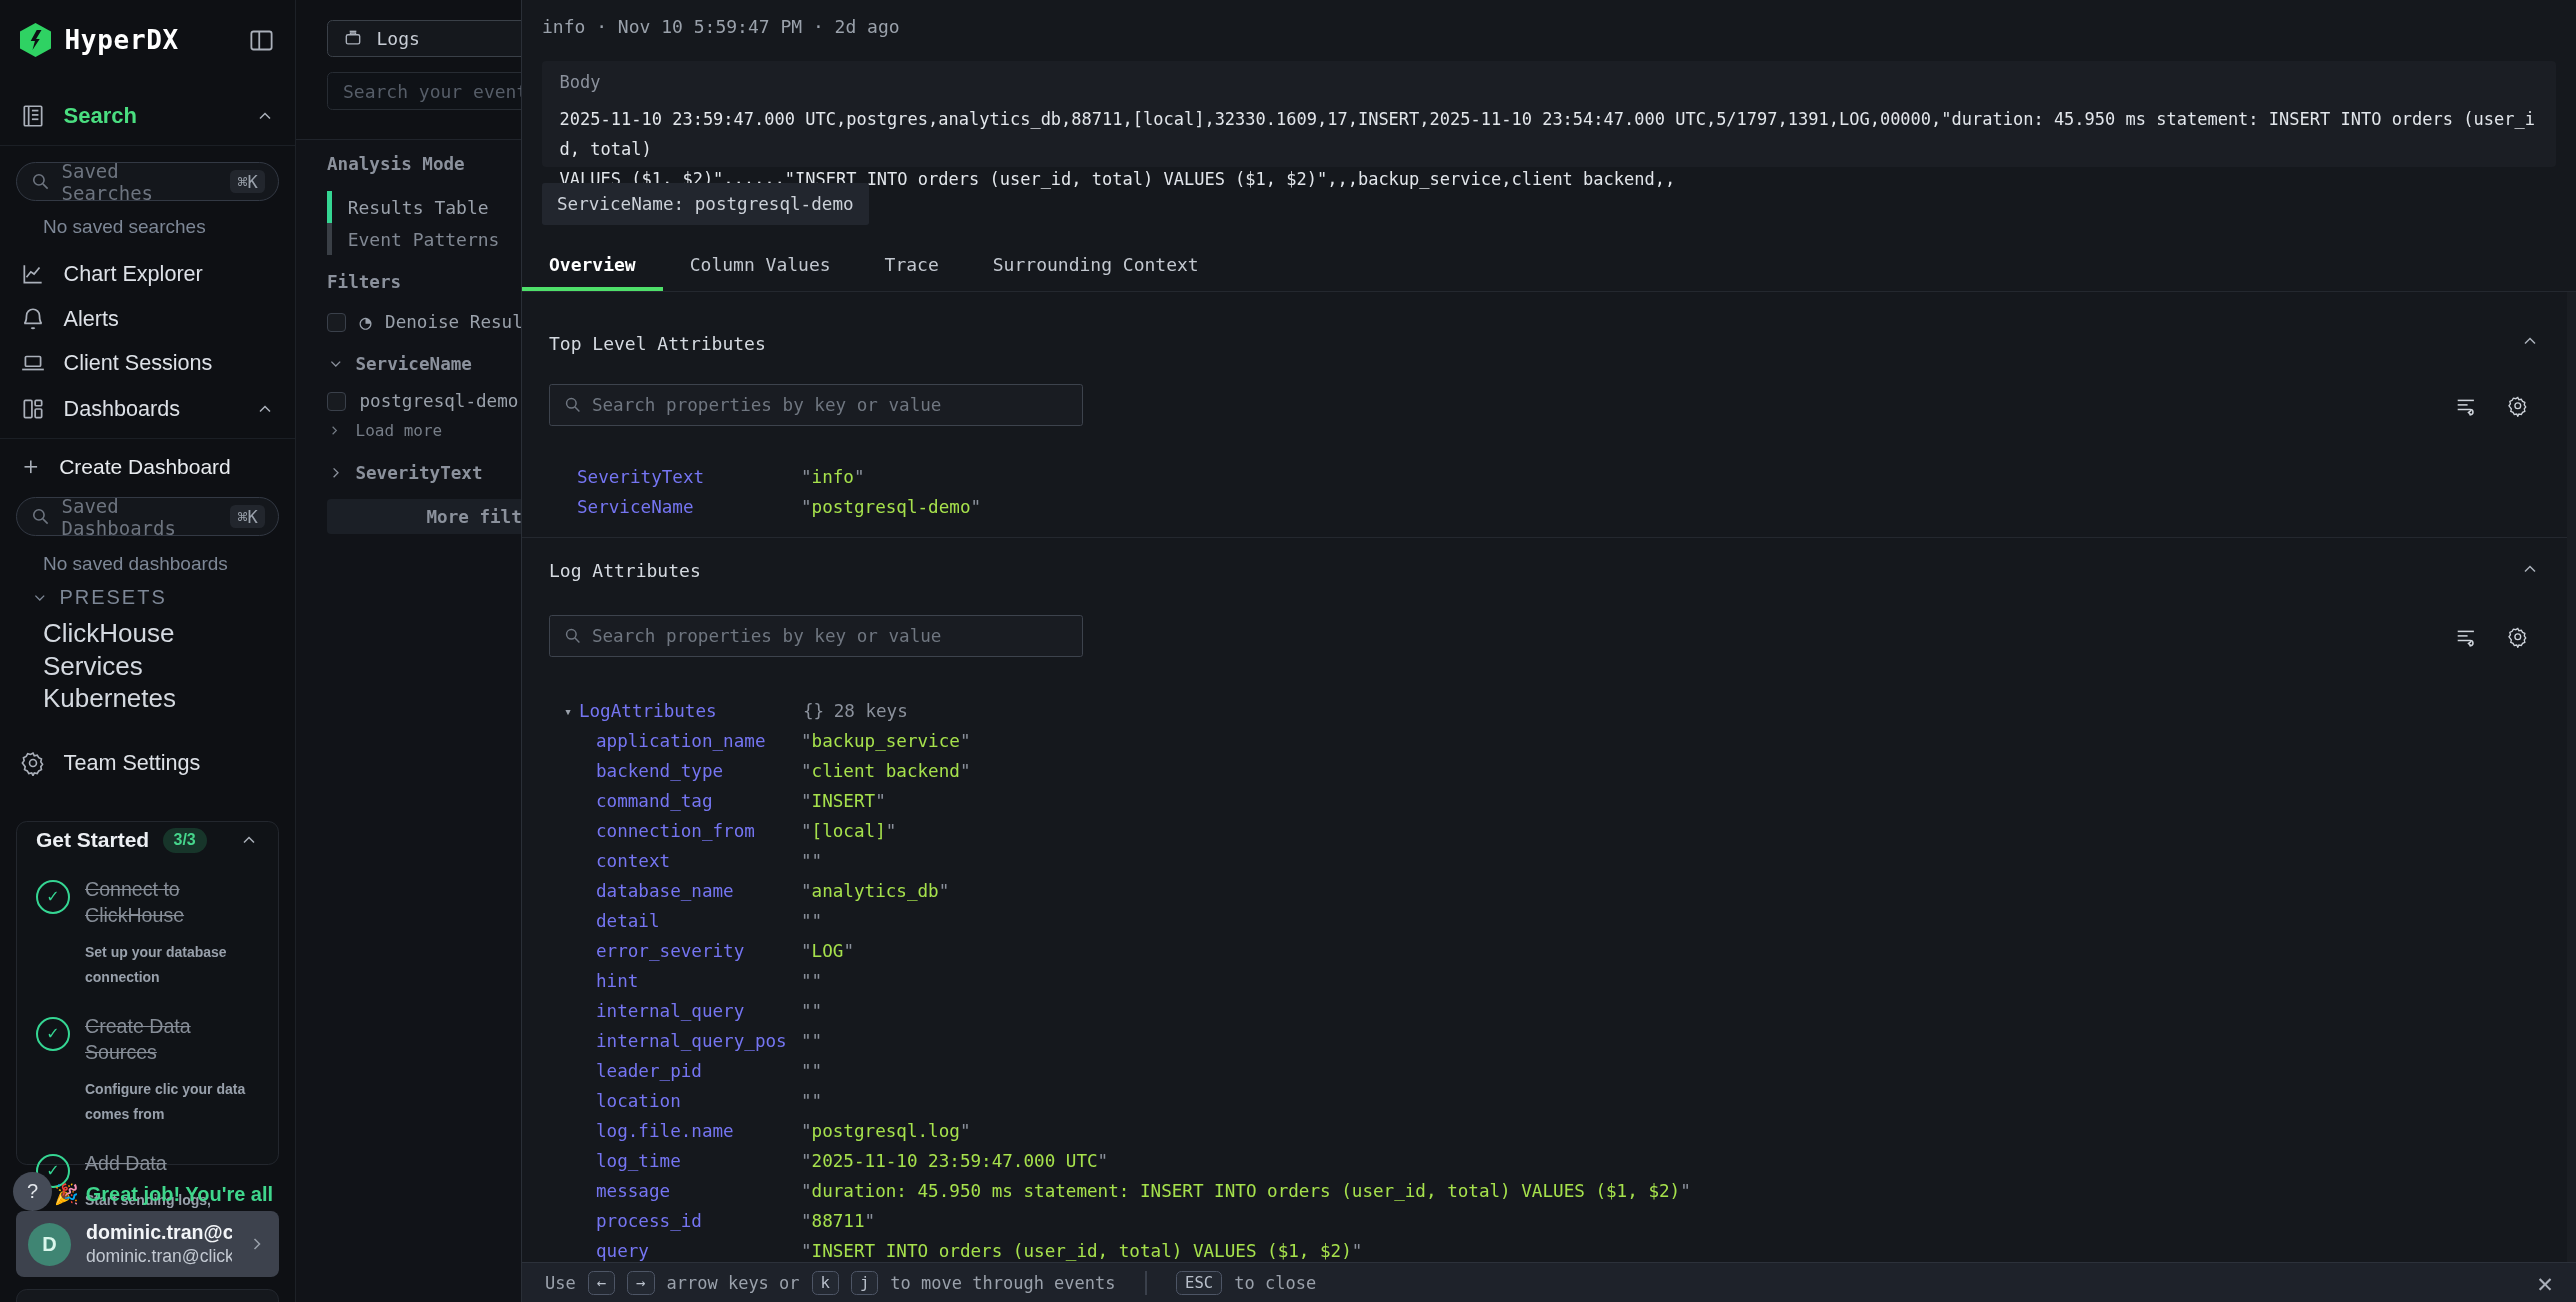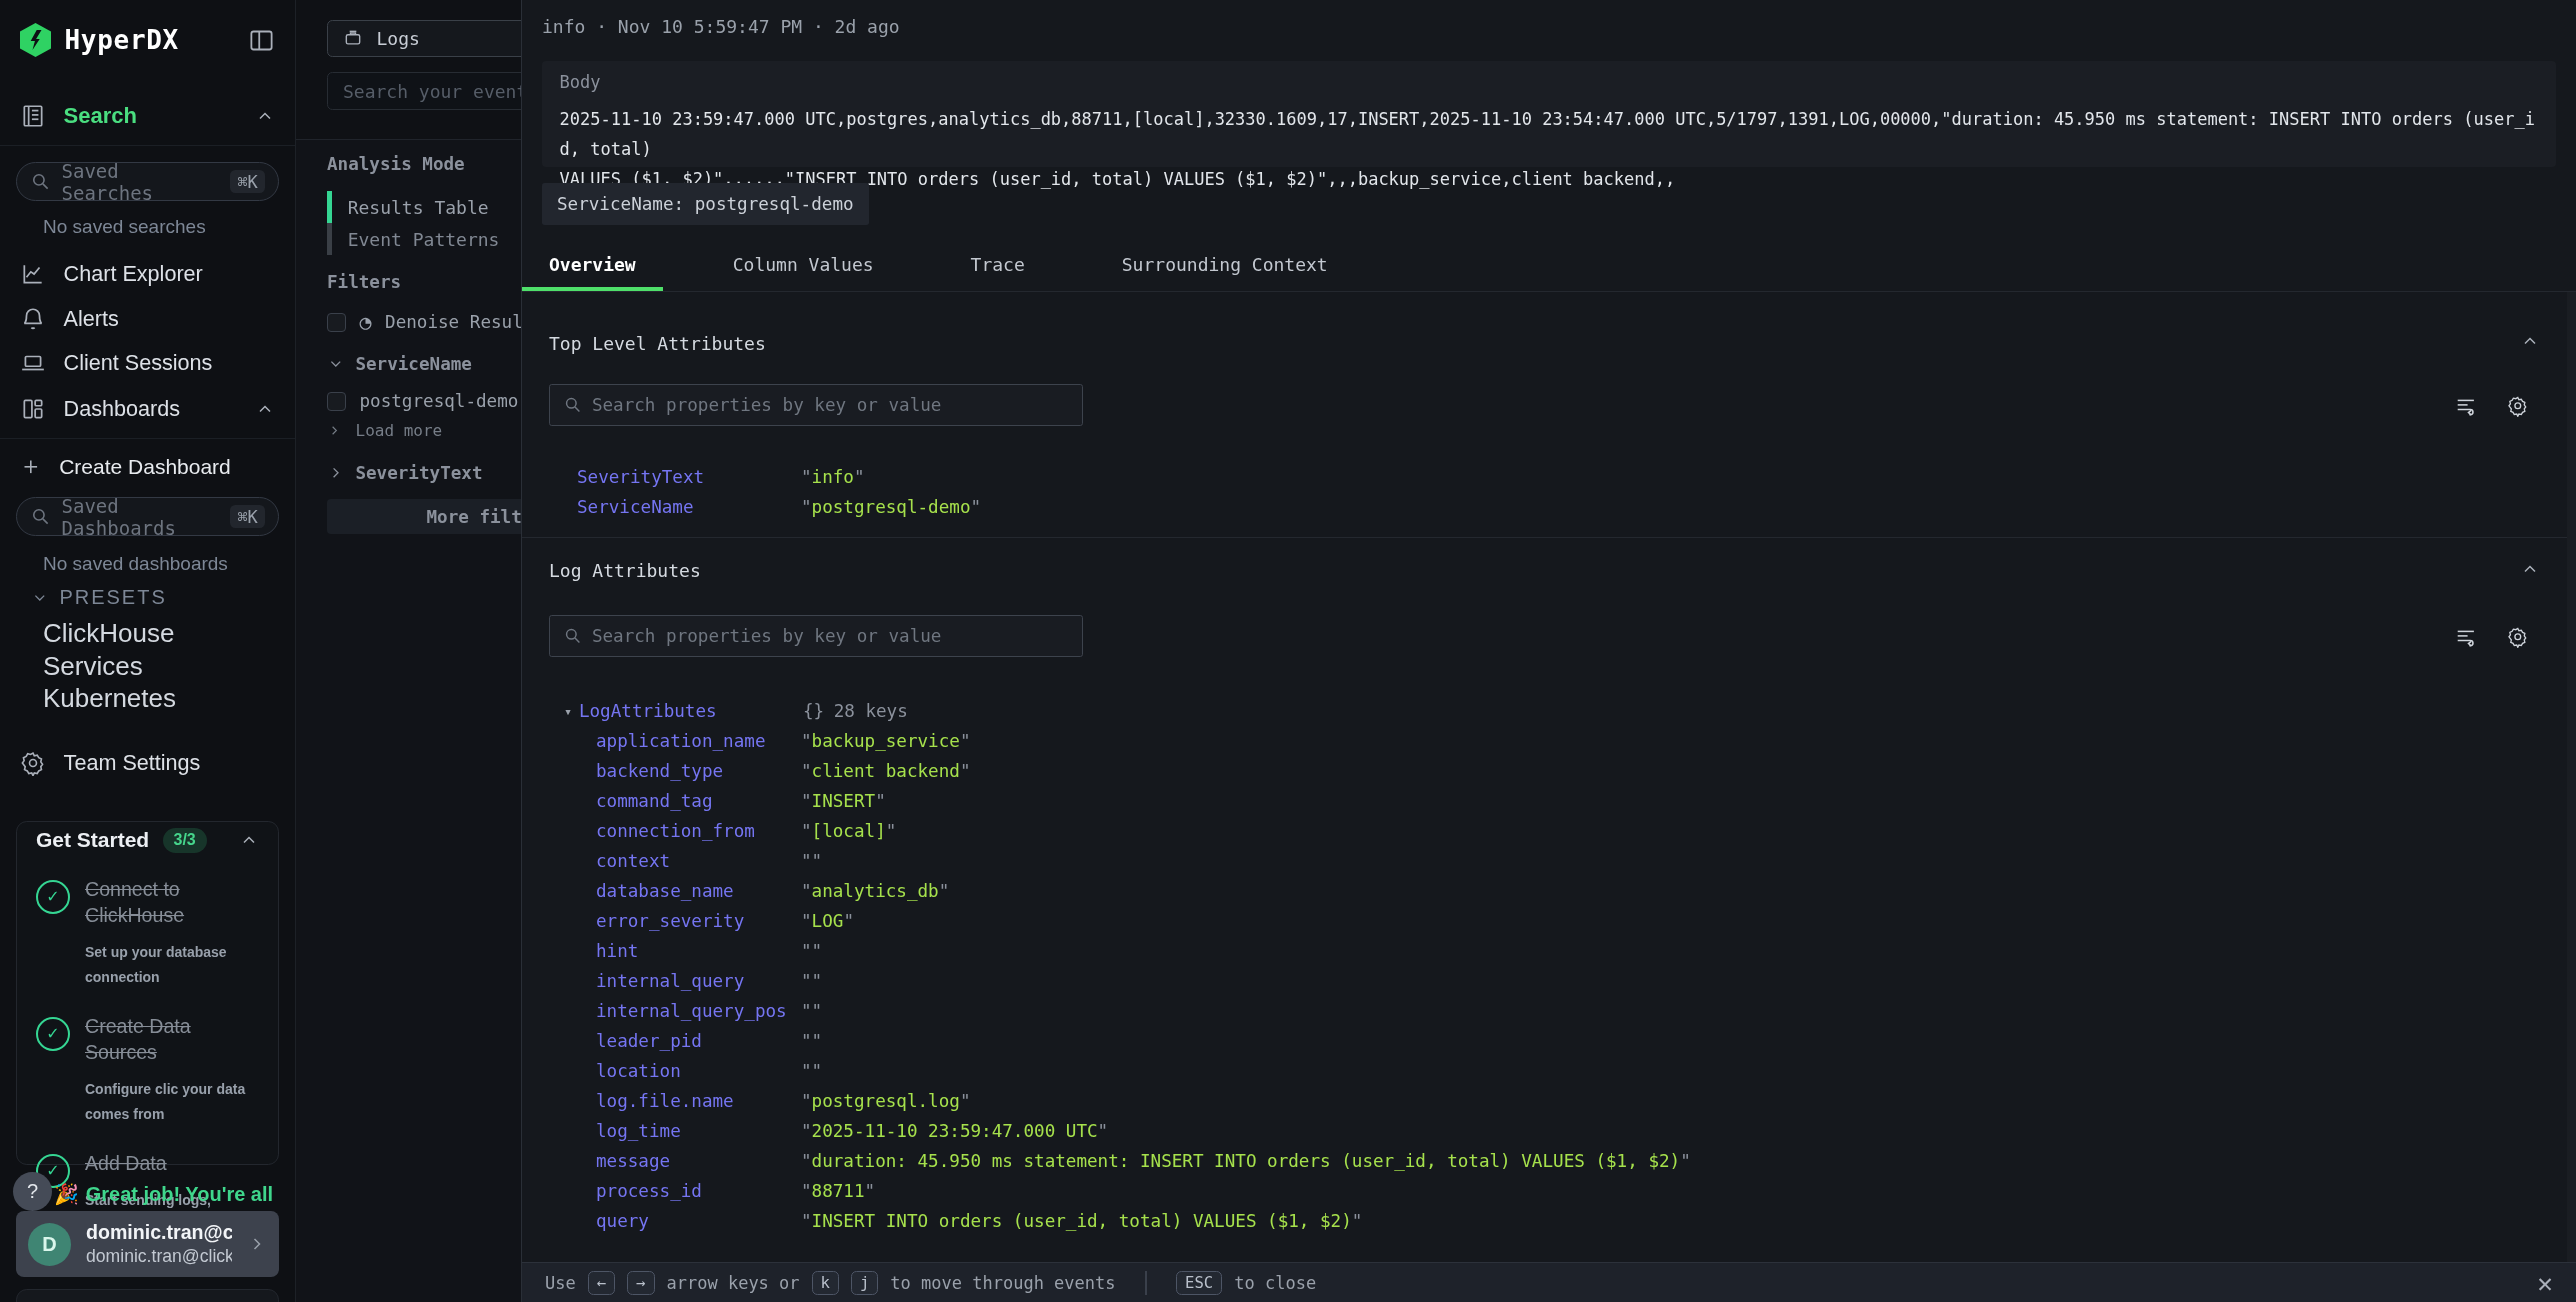--- a/index.html
+++ b/index.html
@@ -62,21 +62,21 @@
   .exp-group{position:absolute;left:31px;display:flex;align-items:center;gap:10.8px;font-size:17.6px;font-weight:bold;color:#8b919c;white-space:nowrap;}
   .more-filters{position:absolute;left:31px;top:499px;width:223px;height:35px;background:#1b1f26;border-radius:4px;display:flex;align-items:center;justify-content:flex-end;padding:0 17.6px;box-sizing:border-box;font-size:17.6px;font-weight:bold;color:#8b919c;white-space:nowrap;overflow:hidden;}
 
   
   .panel{position:absolute;left:521px;top:0;width:2055px;height:1303px;background:#15181d;border-left:1.4px solid #2a2f37;box-sizing:border-box;}
   .panel-header{position:absolute;left:20px;top:16px;font-size:18px;color:#9aa1ab;}
   .body-card{position:absolute;left:20px;right:20px;top:61px;height:106px;background:#1b1e24;border-radius:4px;box-sizing:border-box;padding:10.8px 17.6px;}
   .body-label{font-size:17px;color:#8b919c;}
   .body-text{font-size:17px;color:#e2e6eb;line-height:30px;margin-top:12px;white-space:pre-wrap;word-break:break-all;}
   .svc-tag{position:absolute;left:20px;top:183px;background:#22262e;padding:10.8px 15px;font-size:17.6px;color:#ccd1d9;border-radius:2.7px;}
-  .tabs{position:absolute;left:0;right:0;top:238px;height:53px;display:flex;align-items:center;border-bottom:1.4px solid #24282f;gap:43px;}
+  .tabs{position:absolute;left:0;right:0;top:238px;height:53px;display:flex;align-items:center;border-bottom:1.4px solid #24282f;}
   .tab{padding:0 27px;height:53px;display:flex;align-items:center;font-size:18px;color:#c3c8d0;cursor:pointer;box-sizing:border-box;}
   .tab.active{color:#ffffff;font-weight:bold;border-bottom:4.7px solid #4fe06a;padding-top:4.7px;}
   .content{position:absolute;left:0;right:9.5px;top:292px;bottom:41px;overflow:hidden;}
   .scrolltrack{position:absolute;right:0;top:292px;bottom:41px;width:9.5px;background:#1a1d22;}
   .sec-head{position:absolute;left:27px;font-size:18px;color:#d5dae1;}
   .sec-caret{position:absolute;right:27px;color:#aab0ba;}
   .prop-search{position:absolute;left:27px;width:534px;height:42px;border:1.4px solid #3d434d;border-radius:2.7px;background:#191c22;display:flex;align-items:center;gap:10.8px;padding:0 13.5px;box-sizing:border-box;font-size:17.6px;color:#6f7680;}
   .tool-icons{position:absolute;right:38px;display:flex;gap:30px;color:#cfd4db;}
   .kv-key{color:#7575f2;}
   .kv-val{color:#a6e14c;}
@@ -504,20 +504,24 @@
           <div class="attr-row">
             <span class="kv-key">context</span>
             <span class="vwrap q"><span class="kv-val"></span></span>
           </div>
 
           <div class="attr-row">
             <span class="kv-key">database_name</span>
             <span class="vwrap q"><span class="kv-val">analytics_db</span></span>
           </div>
 
+          <div class="attr-row">
+            <span class="kv-key">detail</span>
+            <span class="vwrap q"><span class="kv-val"></span></span>
+          </div>
 
           <div class="attr-row">
             <span class="kv-key">error_severity</span>
             <span class="vwrap q"><span class="kv-val">LOG</span></span>
           </div>
 
           <div class="attr-row">
             <span class="kv-key">hint</span>
             <span class="vwrap q"><span class="kv-val"></span></span>
           </div>

